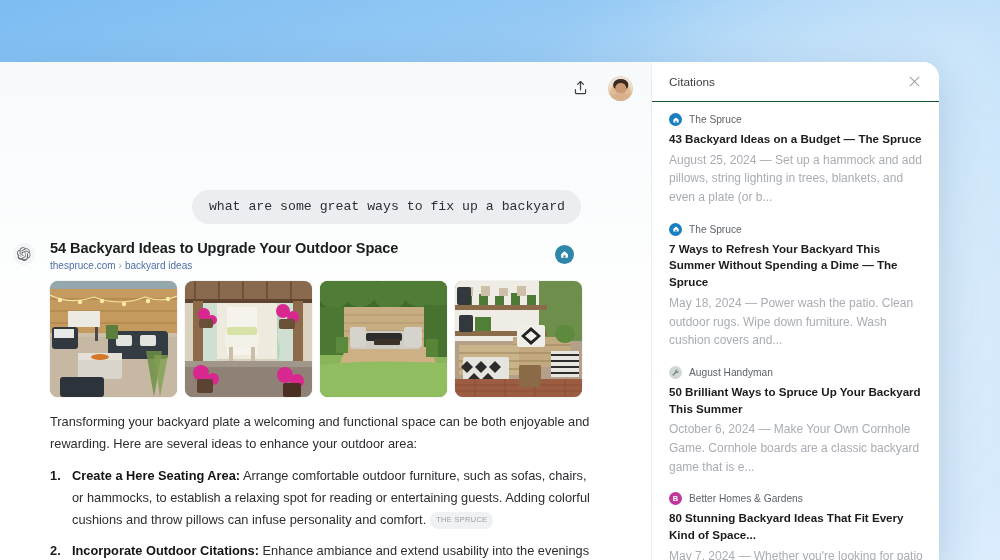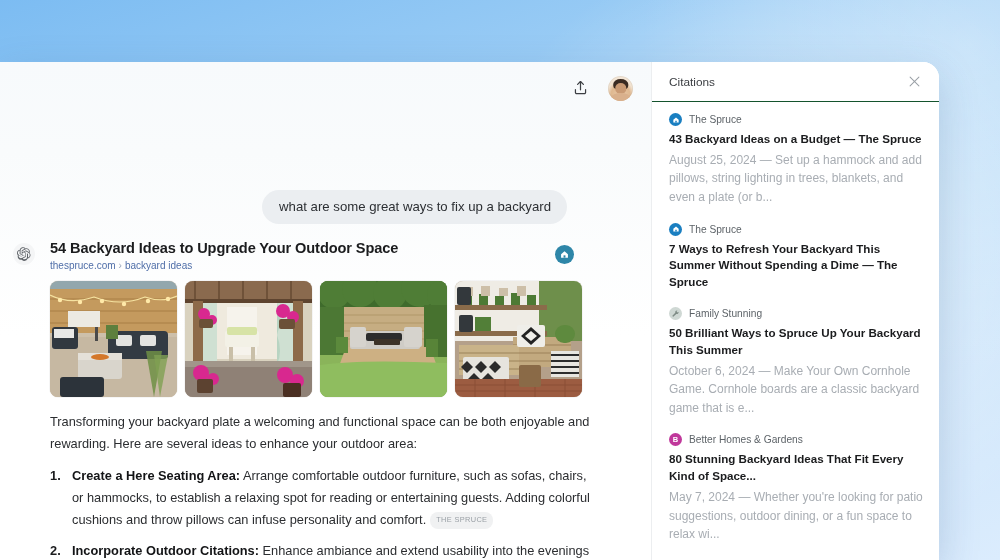--- a/index.html
+++ b/index.html
@@ -93,23 +93,24 @@
     transform: translateX(-50%);
     width: 78%; height: 38%;
     background: #d9b08c;
     border-radius: 50% 50% 0 0;
   }
 
   
   #user-row {
     position: absolute;
     top: 128px;
-    right: 84px;
+    right: 70px;
     display: flex;
     justify-content: center;
+    font-family: Liberation Mono, monospace;
   }
   #user-bubble {
     background: #ebeef1;
     color: #2c2f33;
     font-size: 13.2px;
     line-height: 1;
     padding: 10px 16px 11px 17px;
     border-radius: 17px;
     white-space: nowrap;
   }
@@ -548,30 +549,31 @@
           <div class="cite-source">
             <span class="cite-favicon" style="background:#1a7fc1">
               <svg width="8" height="8" viewBox="0 0 12 12">
                 <path d="M6 2.4 L10 5.8 V9.8 H2 V5.8 Z" fill="#ffffff"></path>
                 <rect x="4.9" y="7.1" width="2.2" height="2.7" fill="#1a7fc1"></rect>
               </svg>
             </span>
             <span class="cite-source-name">The Spruce</span>
           </div>
           <div class="cite-title">7 Ways to Refresh Your Backyard This Summer Without Spending a Dime — The Spruce</div>
+          <div class="cite-snippet">May 18, 2024 — Power wash the patio. Clean outdoor rugs. Wipe down furniture. Wash cushion covers and...</div>
         </div>
 
         <div class="cite-item">
           <div class="cite-source">
             <span class="cite-favicon" style="background:#cfd8d4">
               <svg width="9" height="9" viewBox="0 0 12 12">
                 <path d="M8.6 2.2a2.3 2.3 0 0 0-2.9 2.9L2.4 8.4a1 1 0 1 0 1.4 1.4l3.3-3.3a2.3 2.3 0 0 0 2.9-2.9L8.8 4.8 7.4 3.4z" fill="#7f8c86"></path>
               </svg>
             </span>
-            <span class="cite-source-name">Family Stunning</span>
+            <span class="cite-source-name">August Handyman</span>
           </div>
           <div class="cite-title">50 Brilliant Ways to Spruce Up Your Backyard This Summer</div>
           <div class="cite-snippet">October 6, 2024 — Make Your Own Cornhole Game. Cornhole boards are a classic backyard game that is e...</div>
         </div>
 
         <div class="cite-item">
           <div class="cite-source">
             <span class="cite-favicon" style="background:#c0389b">B</span>
             <span class="cite-source-name">Better Homes &amp; Gardens</span>
           </div>

